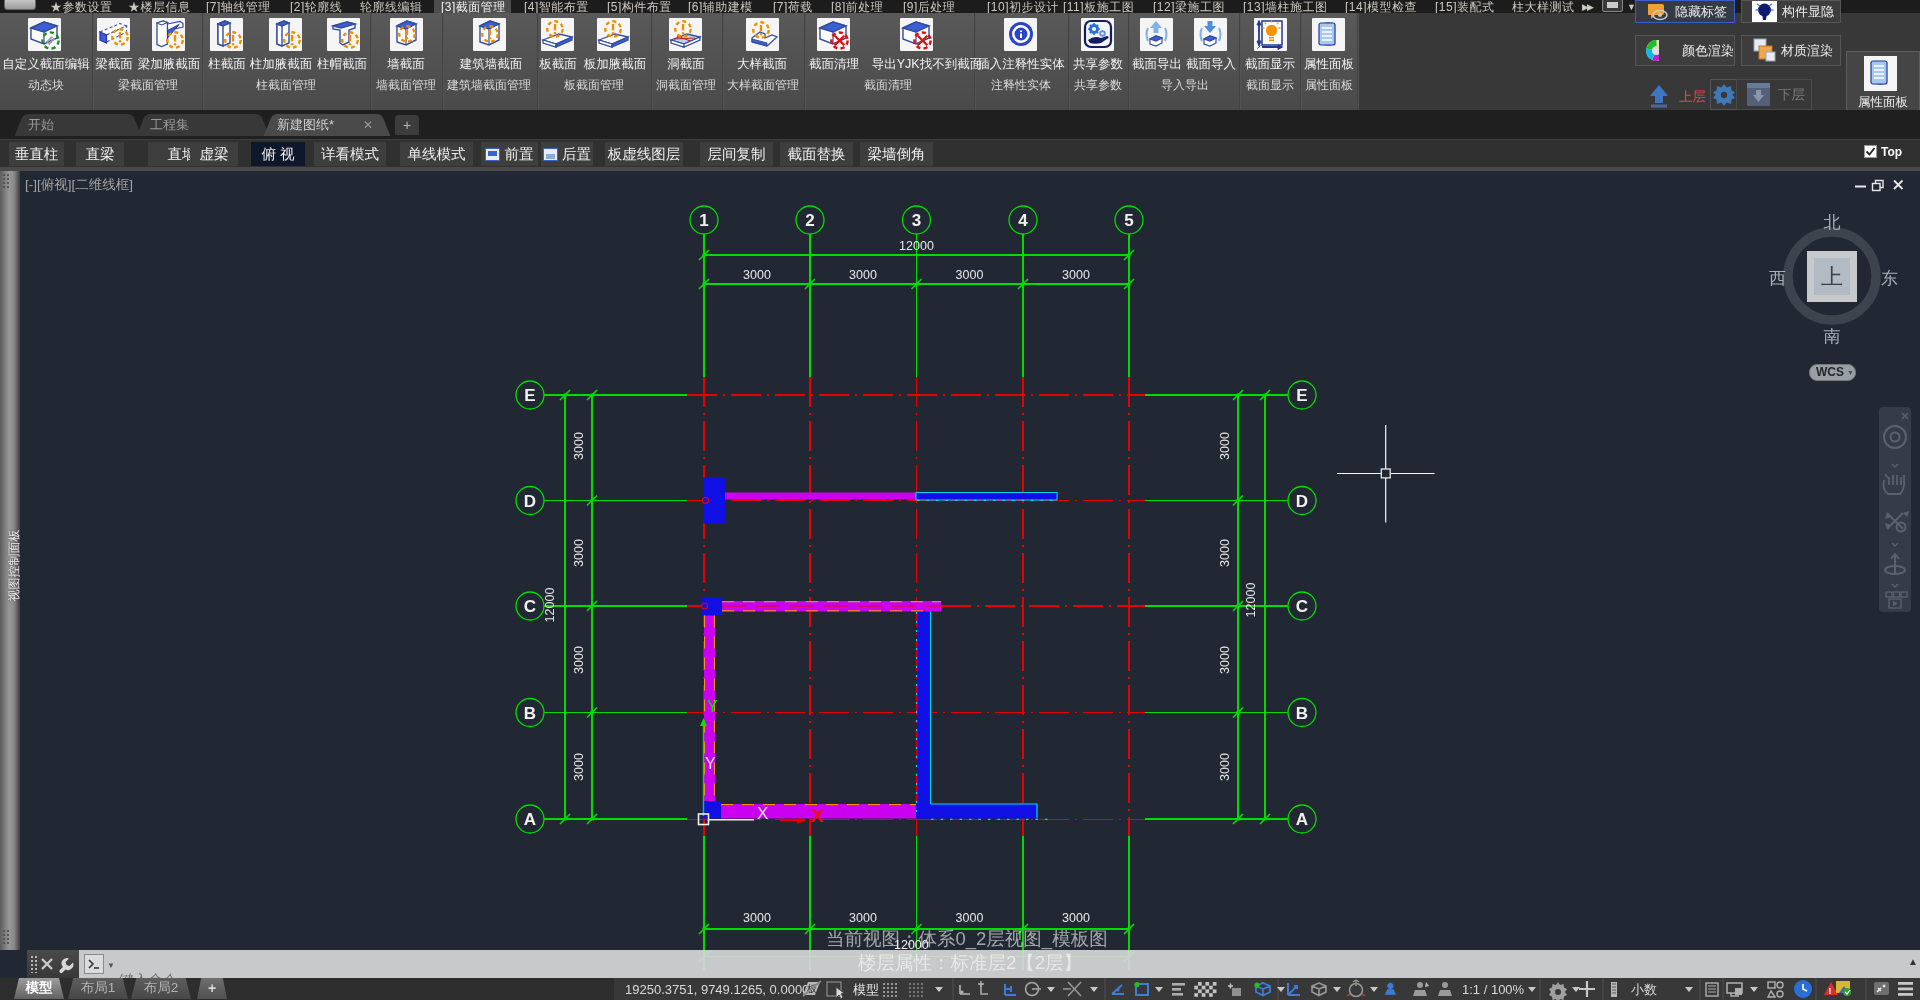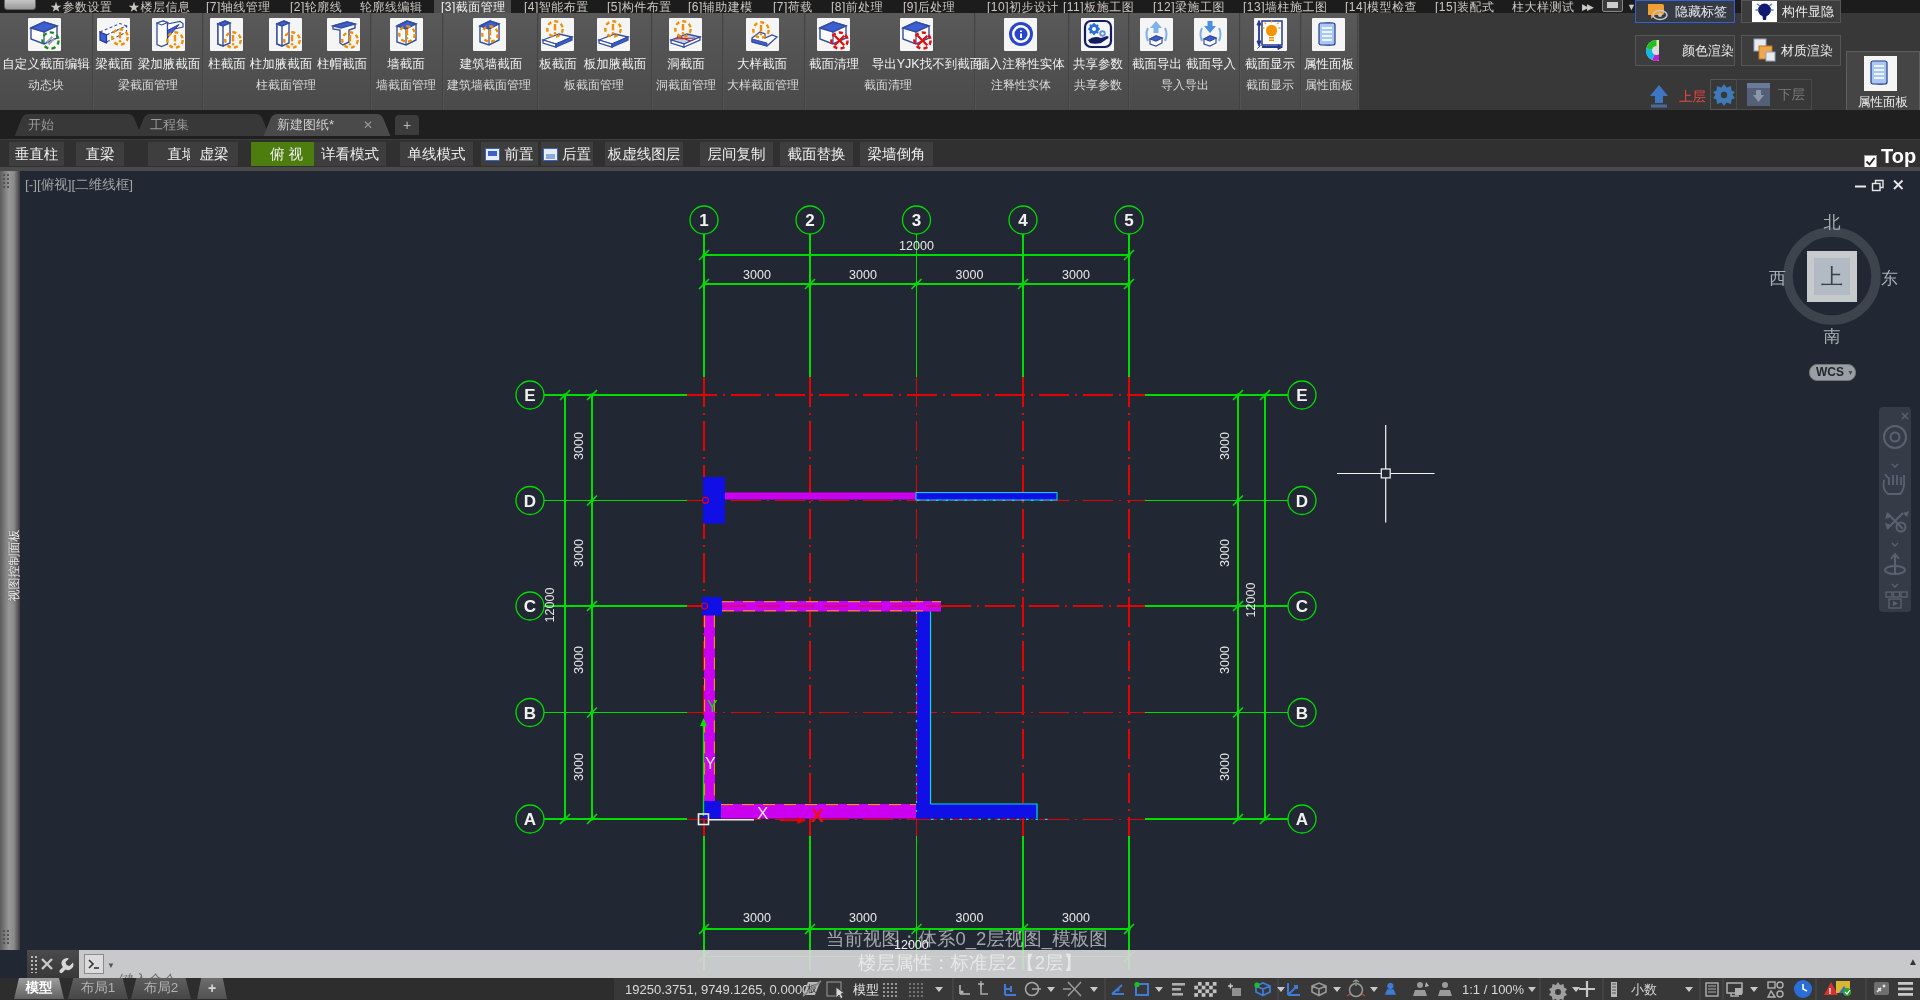--- a/index.html
+++ b/index.html
@@ -369,36 +369,36 @@
     <div class="dtab" style="left:28px;width:100px"><span>开始</span></div>
     <div class="dtab" style="left:150px;width:106px"><span>工程集</span></div>
     <div class="dtab" style="left:277px;width:100px;background:#4a4a4a;color:#cfcfcf"><span>新建图纸*</span><span style="position:absolute;left:86px;top:0;color:#9a9a9a;font-size:12px">✕</span></div>
     <div style="position:absolute;left:395px;top:5px;width:24px;height:20px;background:#3c3c3c;border-radius:4px 4px 0 0;color:#bbb;text-align:center;line-height:20px;font-size:14px">+</div>
   </div>
   <div id="toolrow">
     <div class="tbtn" style="left:9px;width:55px">垂直柱</div>
     <div class="tbtn" style="left:76px;width:48px">直梁</div>
     <div class="tbtn" style="left:148px;width:68px">直墙</div>
     <div class="tbtn" style="left:190px;width:48px">虚梁</div>
-    <div class="tbtn" style="left:251px;width:71px;background:#4d7c0f">俯  视</div>
+    <div class="tbtn" style="left:251px;width:54px;background:#0f172a">俯  视</div>
     <div class="tbtn" style="left:314px;width:72px">详看模式</div>
     <div class="tbtn" style="left:400px;width:73px">单线模式</div>
     <div class="tbtn" style="left:481px;width:57px"><svg width="15" height="13" style="vertical-align:-2px">
           <rect x="0.5" y="0.5" width="14" height="12" fill="#e8eef8" stroke="#3a62c8"></rect>
           <rect x="3" y="3" width="9" height="5" fill="#3a62c8"></rect>
         </svg> 前置</div>
     <div class="tbtn" style="left:541px;width:52px"><svg width="15" height="13" style="vertical-align:-2px">
           <rect x="0.5" y="0.5" width="14" height="12" fill="#e8eef8" stroke="#3a62c8"></rect>
           <rect x="3" y="6" width="9" height="5" fill="#88aadd"></rect>
         </svg> 后置</div>
     <div class="tbtn" style="left:605px;width:78px">板虚线图层</div>
     <div class="tbtn" style="left:700px;width:73px">层间复制</div>
     <div class="tbtn" style="left:780px;width:73px">截面替换</div>
     <div class="tbtn" style="left:860px;width:73px">梁墙倒角</div>
-    <div style="position:absolute;left:1864px;top:5px;color:#fff;font-size:20px;font-weight:bold;display:flex;align-items:flex-end"><svg width="13" height="13" style="margin-right:4px">
+    <div style="position:absolute;left:1864px;top:5px;color:#fff;font-size:12px;font-weight:bold;display:flex;align-items:flex-start"><svg width="13" height="13" style="margin-right:4px">
           <rect x="0.5" y="0.5" width="12" height="12" fill="#fff" stroke="#999"></rect>
           <path d="M2.5 6.5 L5.5 9.5 L10.5 3" stroke="#222" stroke-width="1.8" fill="none"></path>
         </svg>Top</div>
   </div>
   <div id="canvas">
     <div style="position:absolute;left:0;top:0;width:1920px;height:4px;background:#4a4a4a;z-index:7"></div>
     <svg id="draw" width="1920" height="833" viewBox="0 167 1920 833" style="position:absolute;left:0;top:0;z-index:5">
       <g stroke="#00dc00" stroke-width="1.4" fill="none" shape-rendering="crispEdges">
         <path d="M704 234 V376.5 M810 234 V376.5 M916.5 234 V376.5 M1023 234 V376.5 M1129 234 V376.5"></path>
         <path d="M704 836 V970 M810 836 V970 M916.5 836 V970 M1023 836 V970 M1129 836 V970"></path>

